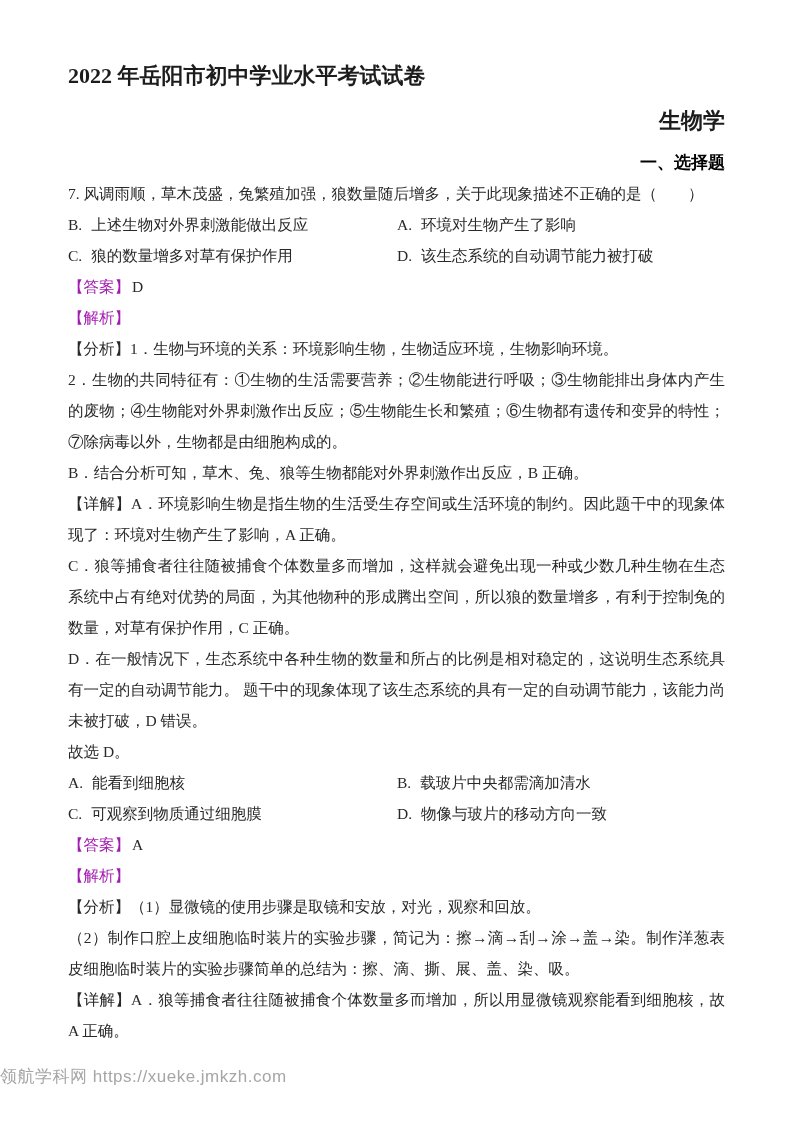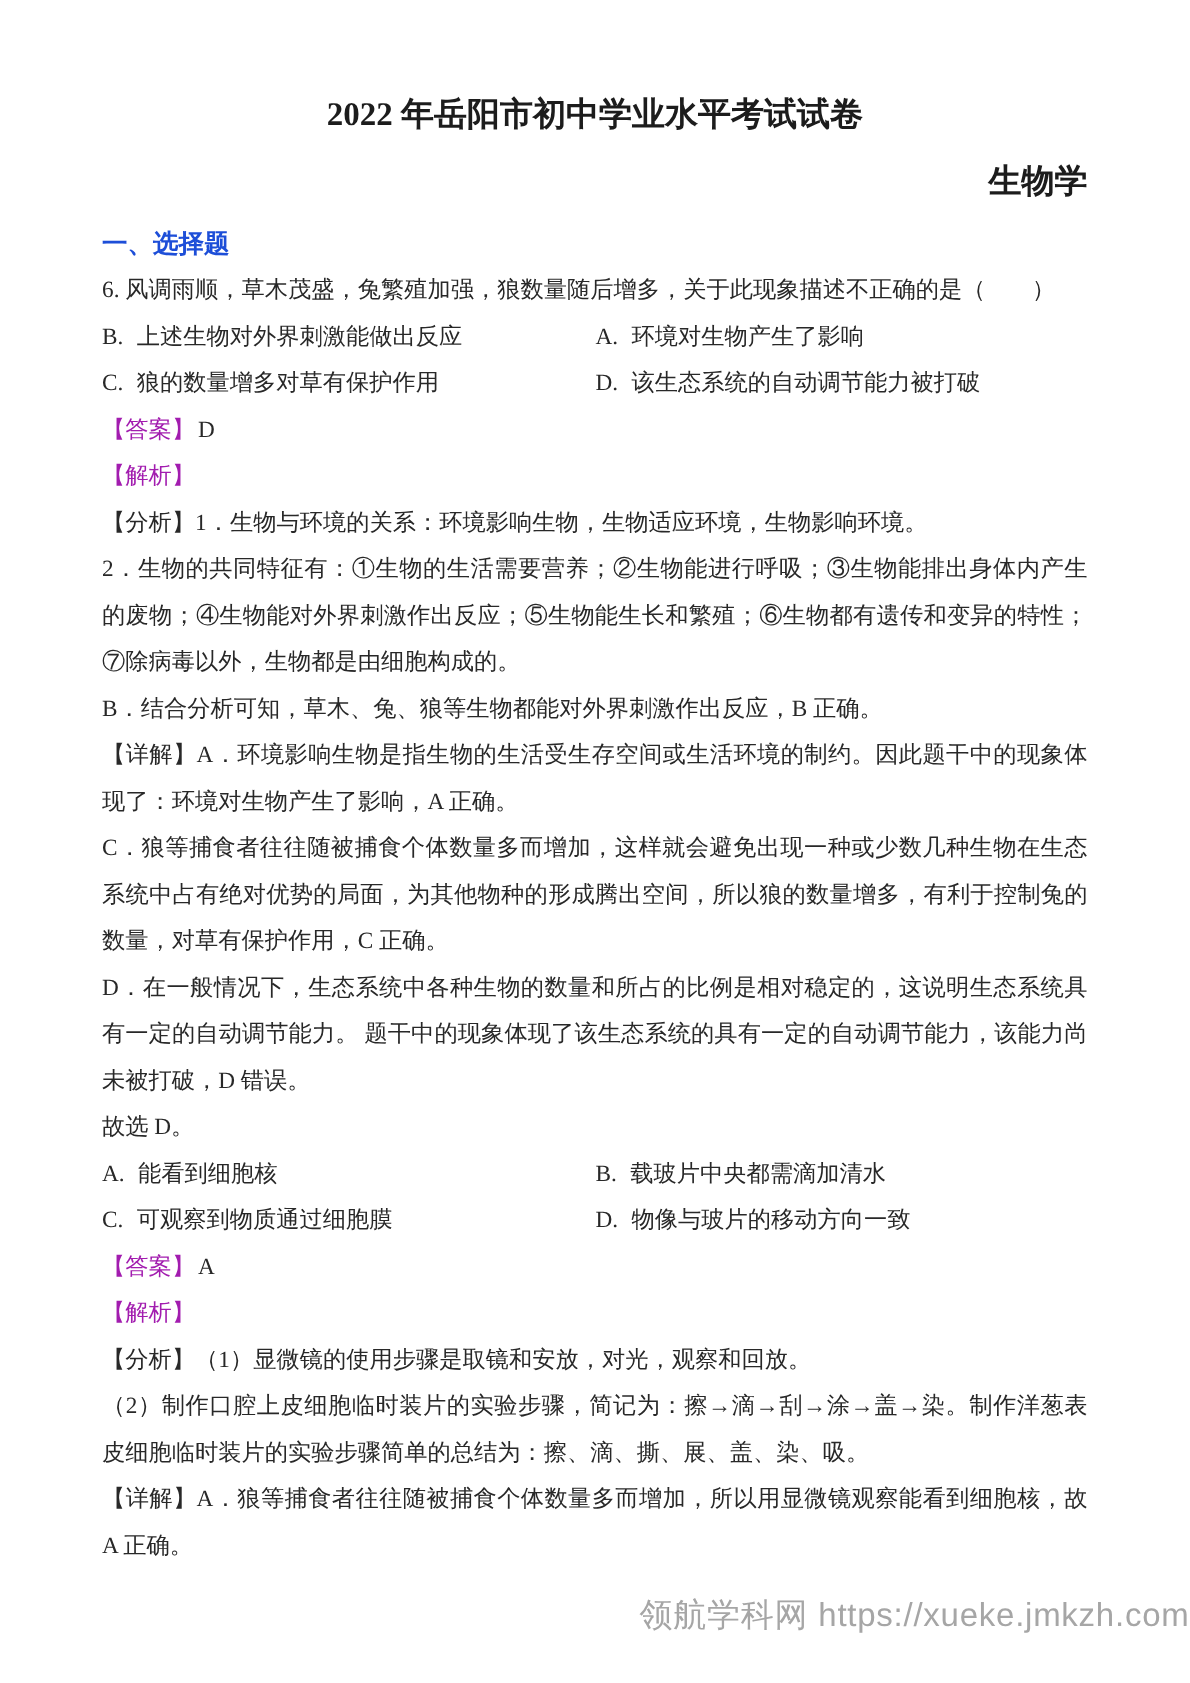--- a/index.html
+++ b/index.html
@@ -10,40 +10,41 @@
     margin: 0 auto;
     background: #ffffff;
     box-sizing: border-box;
     padding: 62px 68px 0 68px;
     font-family: "Liberation Serif", "DejaVu Serif", serif;
     color: #282828;
     overflow: hidden;
   }
   .title {
     margin: 0 0 17px 0;
-    text-align: center;
+    text-align: left;
     font-size: 22px;
     font-weight: bold;
     line-height: 28px;
     color: #1c1c1c;
   }
   .subtitle {
     margin: 0 0 13px 0;
     text-align: right;
     font-size: 22px;
     font-weight: bold;
     line-height: 28px;
     color: #1c1c1c;
   }
   .section-header {
     font-size: 17px;
     font-weight: bold;
     line-height: 30px;
     margin: 0;
-    color: #1d4ed8;
+    color: #000000;
+    text-align: right;
   }
   p.body {
     font-size: 15.5px;
     line-height: 31px;
     margin: 0;
     text-align: justify;
   }
   p.stem { text-align: left; }
   .options {
     display: grid;
@@ -55,39 +56,39 @@
     white-space: nowrap;
   }
   .opt-label { margin-right: 9px; }
   .tag { color: #a21caf; }
   .answer-value { margin-left: 2px; color: #282828; }
   .footer {
     position: absolute;
     left: 0;
     right: 0;
     top: 1067px;
-    text-align: right;
+    text-align: left;
     font-family: "Liberation Sans", "DejaVu Sans", sans-serif;
-    font-size: 22px;
+    font-size: 17px;
     line-height: 20px;
     color: #a6a6a6;
     letter-spacing: 0.5px;
   }
 </style>
 </head>
 <body>
 
 <div class="page">
 
   <h1 class="title">2022 年岳阳市初中学业水平考试试卷</h1>
   <h2 class="subtitle">生物学</h2>
 
   <div class="section-header">一、选择题</div>
 
-  <p class="body stem">6. 风调雨顺，草木茂盛，兔繁殖加强，狼数量随后增多，关于此现象描述不正确的是（　　）</p>
+  <p class="body stem">7. 风调雨顺，草木茂盛，兔繁殖加强，狼数量随后增多，关于此现象描述不正确的是（　　）</p>
 
   <div class="options">
     <div class="opt">
       <span class="opt-label">B.</span><span>上述生物对外界刺激能做出反应</span>
     </div>
     <div class="opt">
       <span class="opt-label">A.</span><span>环境对生物产生了影响</span>
     </div>
     <div class="opt">
       <span class="opt-label">C.</span><span>狼的数量增多对草有保护作用</span>

